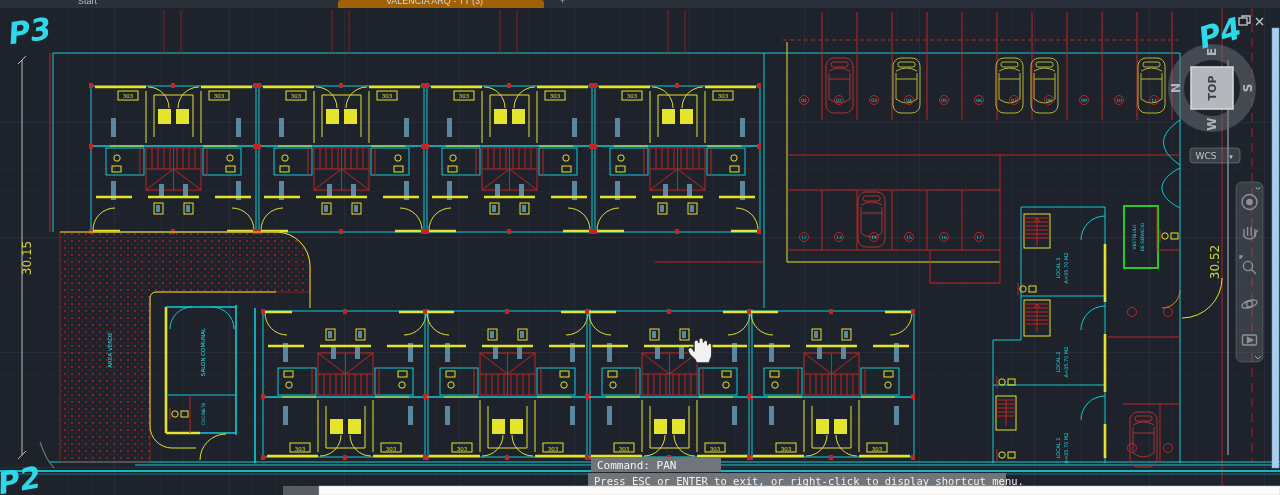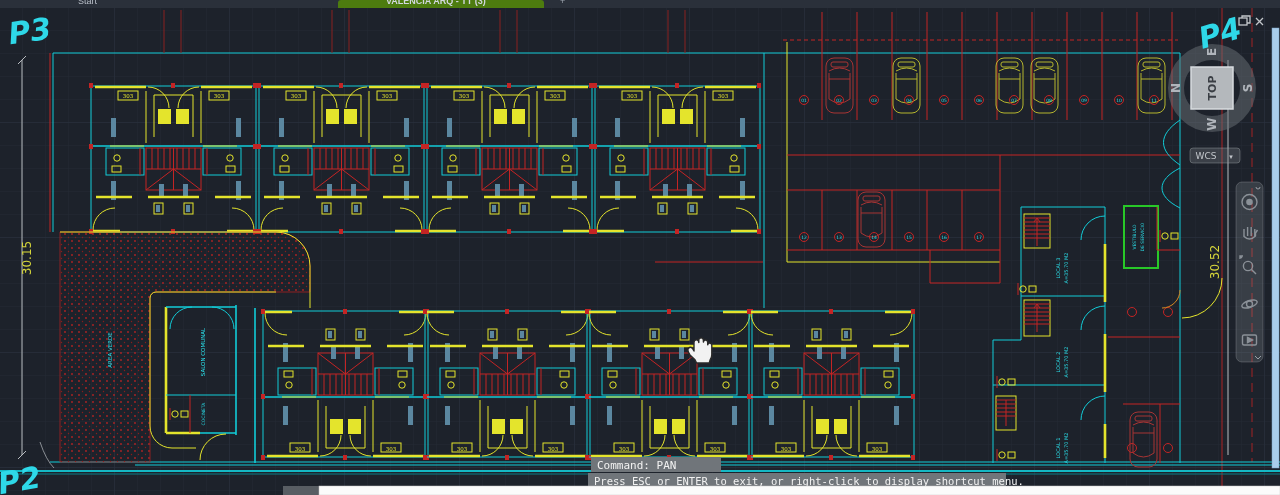--- a/index.html
+++ b/index.html
@@ -2,21 +2,21 @@
 <html><head>
 <meta charset="utf-8">
 <style>
   html,body{margin:0;padding:0;background:#11141a;}
   #stage{position:relative;width:1280px;height:495px;overflow:hidden;
          font-family:"Liberation Sans","DejaVu Sans",sans-serif;background:#1d222b;}
   
   #tabbar{position:absolute;left:0;top:0;width:1280px;height:8px;background:#2a303a;
           overflow:hidden;border-bottom:7px solid #a3a3a3;}
   #tabbar .tab-label{position:absolute;top:-4px;font-size:9px;color:#b9bfc9;white-space:nowrap;}
-  #tabbar .tab-active{position:absolute;left:338px;top:0;width:206px;height:15px;background:#4d7c0f;border-radius:3px 3px 0 0;font-weight:bold;}
+  #tabbar .tab-active{position:absolute;left:338px;top:0;width:206px;height:15px;background:#a16207;border-radius:3px 3px 0 0;}
   #tabbar .tab-active .tab-label{left:48px;color:#d3d8e0;}
   #tabbar .tab-plus{position:absolute;left:560px;top:-4px;font-size:9px;color:#9aa1ab;}
   #vplabel{position:absolute;left:8px;top:12px;font-size:11px;color:#c9cdd3;letter-spacing:0;}
   #vplabel span{margin-right:1px;}
   svg text{font-family:"DejaVu Sans",sans-serif;}
   .mono{font-family:"DejaVu Sans Mono","Liberation Mono",monospace;}
   
   .w-cyan{stroke:#12ccd8;fill:none;stroke-width:1;}
   .w2{stroke-width:1.6;}
   .s-yel{stroke:#e4e42c;fill:none;stroke-width:1;}

